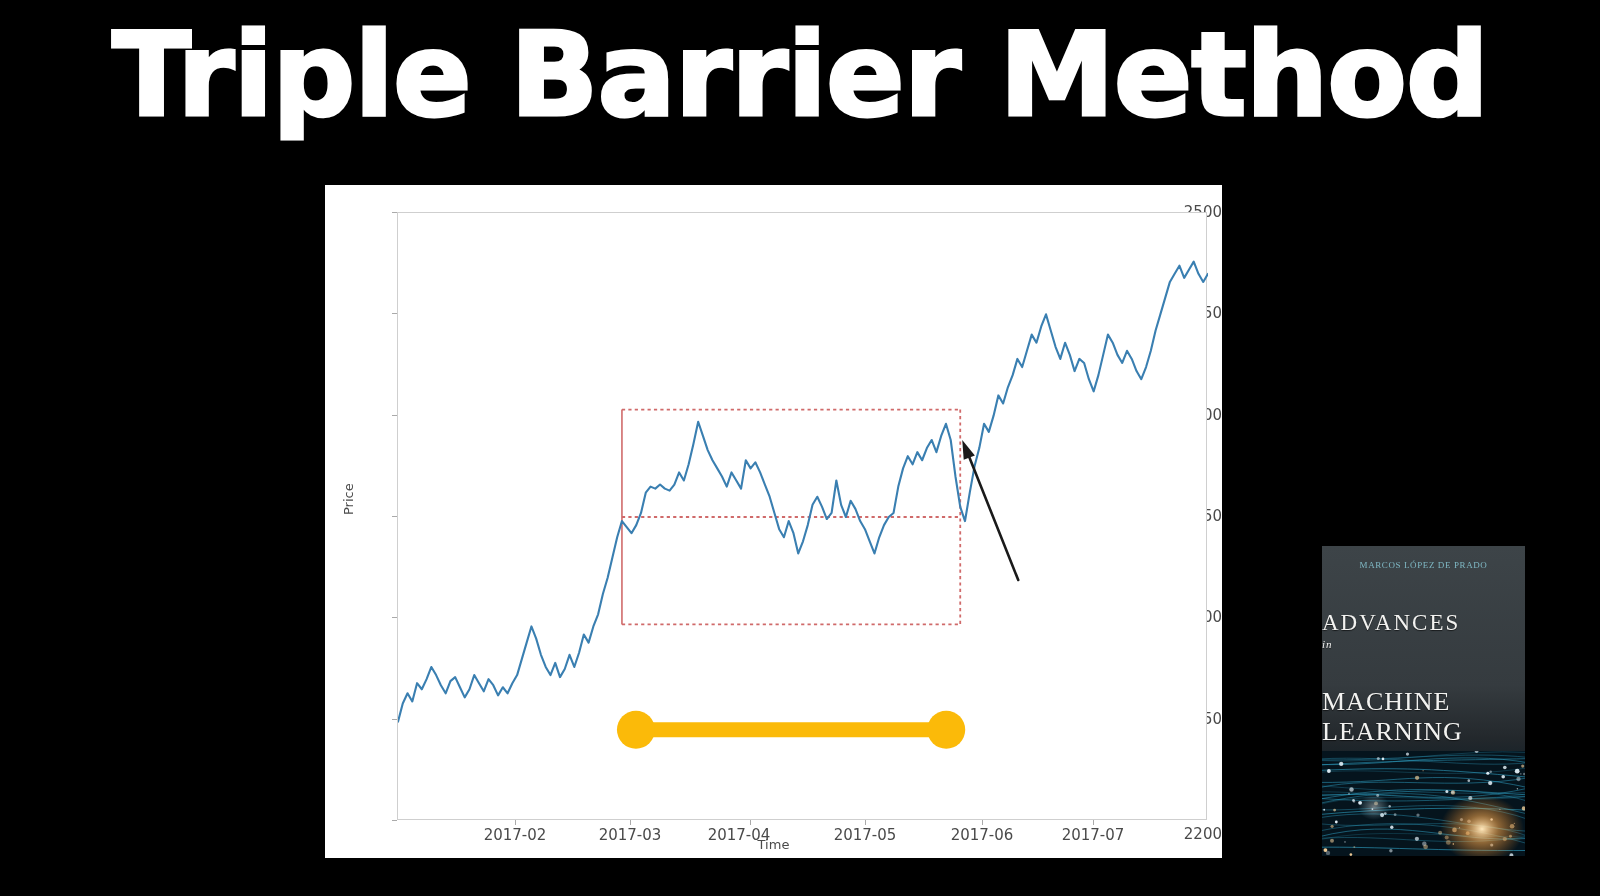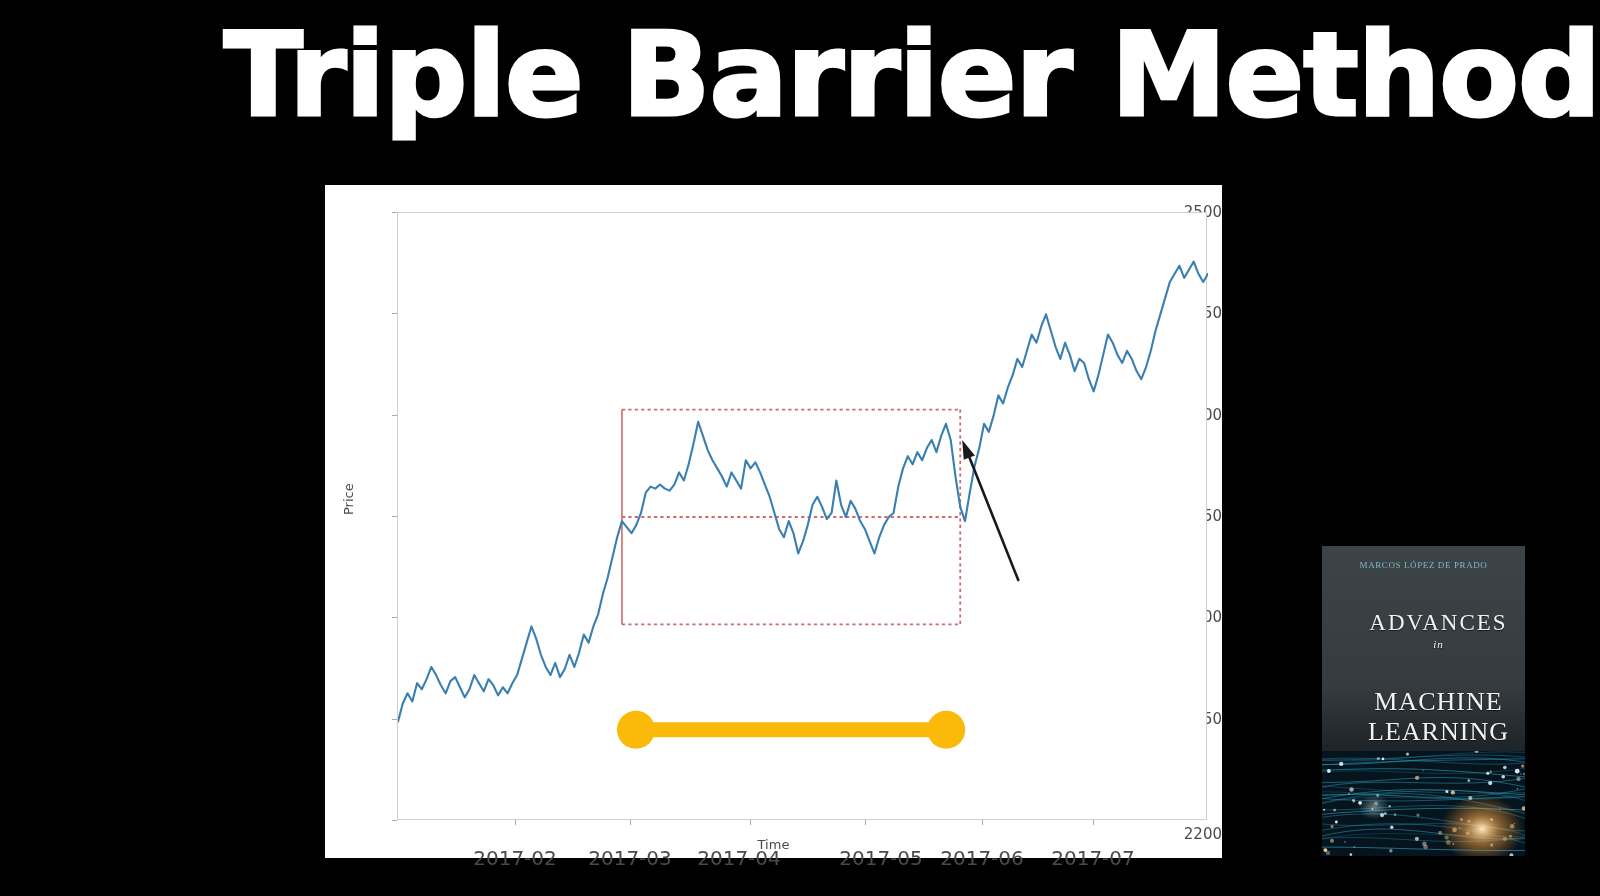--- a/index.html
+++ b/index.html
@@ -14,21 +14,21 @@
     font-family: "Liberation Sans", sans-serif;
     position: relative;
   }
 
   
   #slide-title {
     position: absolute;
     left: 0;
     top: 14px;
     width: 1600px;
-    text-align: right;
+    text-align: center;
     color: #ffffff;
     font-family: "DejaVu Sans", sans-serif;
     font-weight: 700;
     font-size: 116px;
     line-height: 1.05;
     letter-spacing: -1px;
     white-space: nowrap;
     -webkit-text-stroke: 3px #ffffff;
   }
 
@@ -75,26 +75,25 @@
   }
   .ytick-mark {
     position: absolute;
     width: 5px;
     height: 1px;
     background: #aaaaaa;
   }
   .xtick {
     position: absolute;
     top: 0;
-    font-size: 20px;
+    font-size: 15px;
     color: #4a4a4a;
     font-family: "DejaVu Sans", sans-serif;
     transform: translateX(-50%);
     white-space: nowrap;
-    margin-top: 20px;
   }
   .xtick-mark {
     position: absolute;
     width: 1px;
     height: 5px;
     background: #aaaaaa;
   }
 
   #ylabel {
     position: absolute;
@@ -150,21 +149,20 @@
     font-family: "Liberation Serif", serif;
     font-size: 9px;
     letter-spacing: 0.6px;
     color: #7fb8c4;
     white-space: nowrap;
   }
   .book-title-line {
     position: absolute;
     left: 0;
     width: 233px;
-    text-align: center;
     font-family: "Liberation Serif", serif;
     color: #f2f2f0;
     font-weight: 400;
     white-space: nowrap;
     text-shadow: 0 1px 1px rgba(0,0,0,.6);
   }
   #bt-advances { top: 64px; font-size: 23px; letter-spacing: 2px; }
   #bt-in       { top: 92px; font-size: 11px; font-style: italic; letter-spacing: 1px; }
   #bt-financial{ top: 111px; font-size: 26px; letter-spacing: 1px; }
   #bt-machine  { top: 141px; font-size: 26px; letter-spacing: 1px; }
@@ -200,21 +198,21 @@
     <div class="ytick-mark" style="left:67px; top:331px;"></div>
     <div class="ytick-mark" style="left:67px; top:432px;"></div>
     <div class="ytick-mark" style="left:67px; top:534px;"></div>
     <div class="ytick-mark" style="left:67px; top:635px;"></div>
   </div>
 
   <div>
     <div class="xtick" style="left:190px; top:641px;">2017-02</div>
     <div class="xtick" style="left:305px; top:641px;">2017-03</div>
     <div class="xtick" style="left:414px; top:641px;">2017-04</div>
-    <div class="xtick" style="left:556px; top:641px;">2017-05</div>
+    <div class="xtick" style="left:540px; top:641px;">2017-05</div>
     <div class="xtick" style="left:657px; top:641px;">2017-06</div>
     <div class="xtick" style="left:768px; top:641px;">2017-07</div>
 
     <div class="xtick-mark" style="left:190px; top:635px;"></div>
     <div class="xtick-mark" style="left:305px; top:635px;"></div>
     <div class="xtick-mark" style="left:425px; top:635px;"></div>
     <div class="xtick-mark" style="left:540px; top:635px;"></div>
     <div class="xtick-mark" style="left:657px; top:635px;"></div>
     <div class="xtick-mark" style="left:768px; top:635px;"></div>
   </div>

